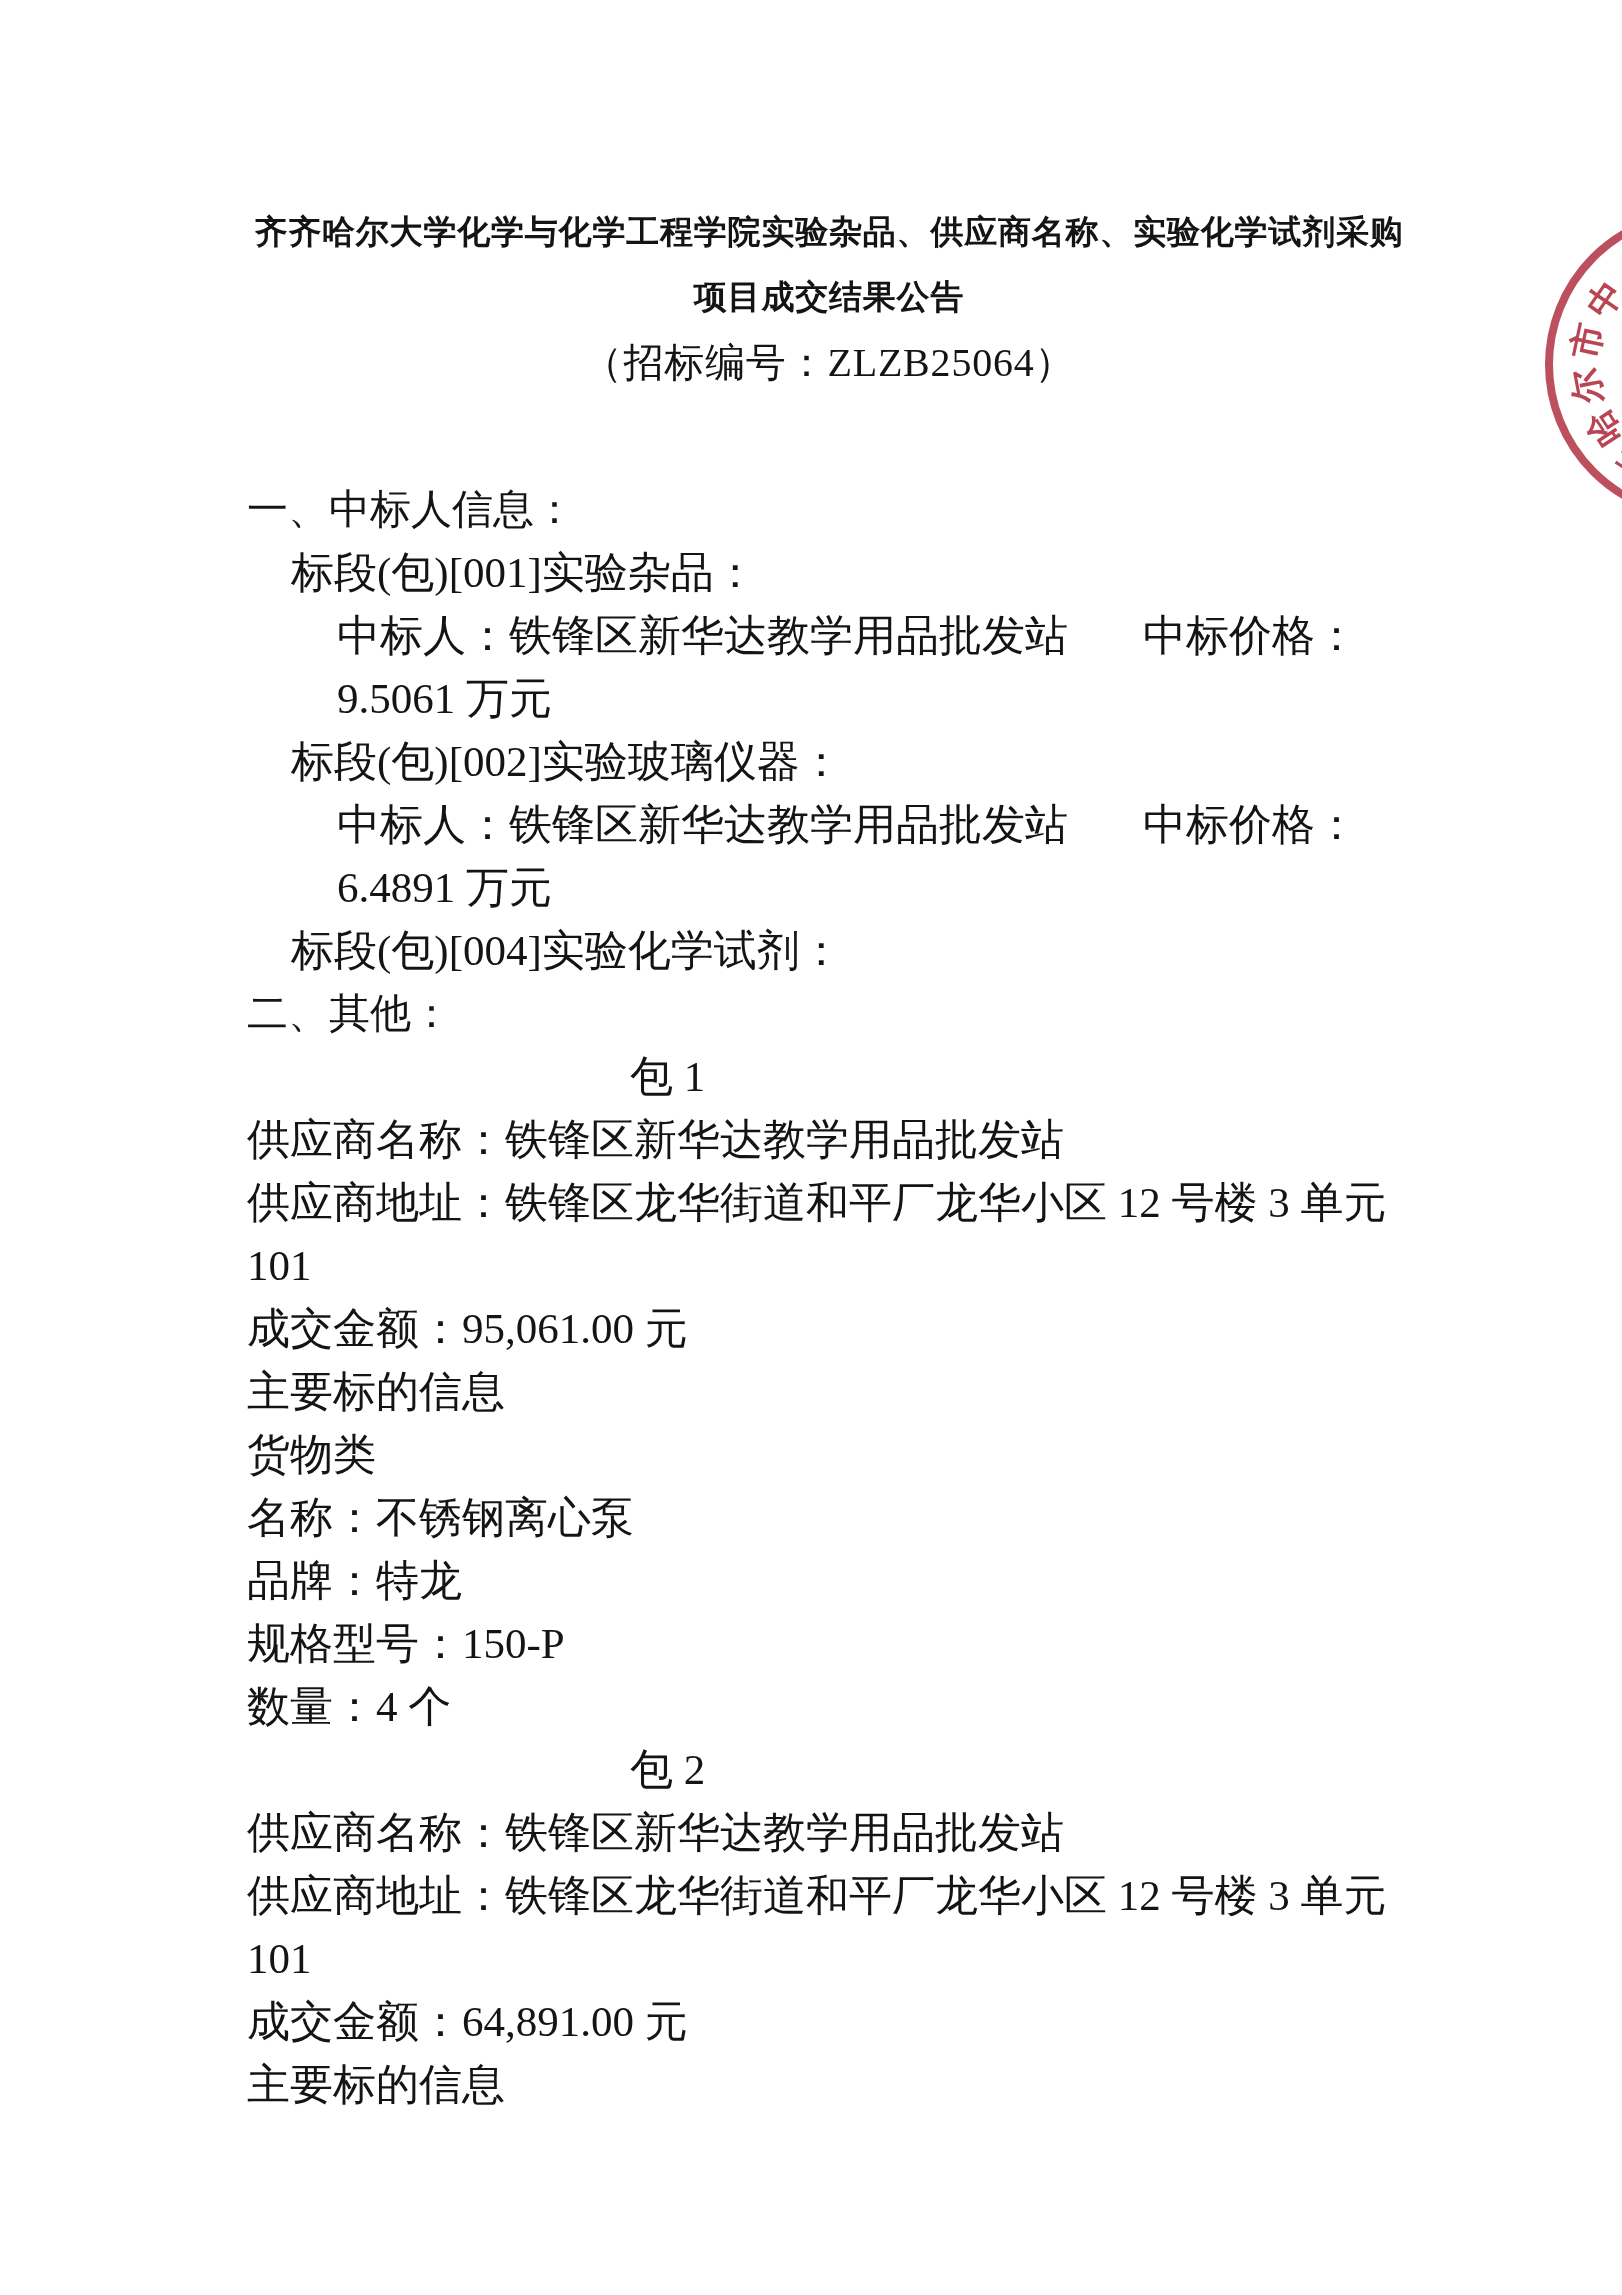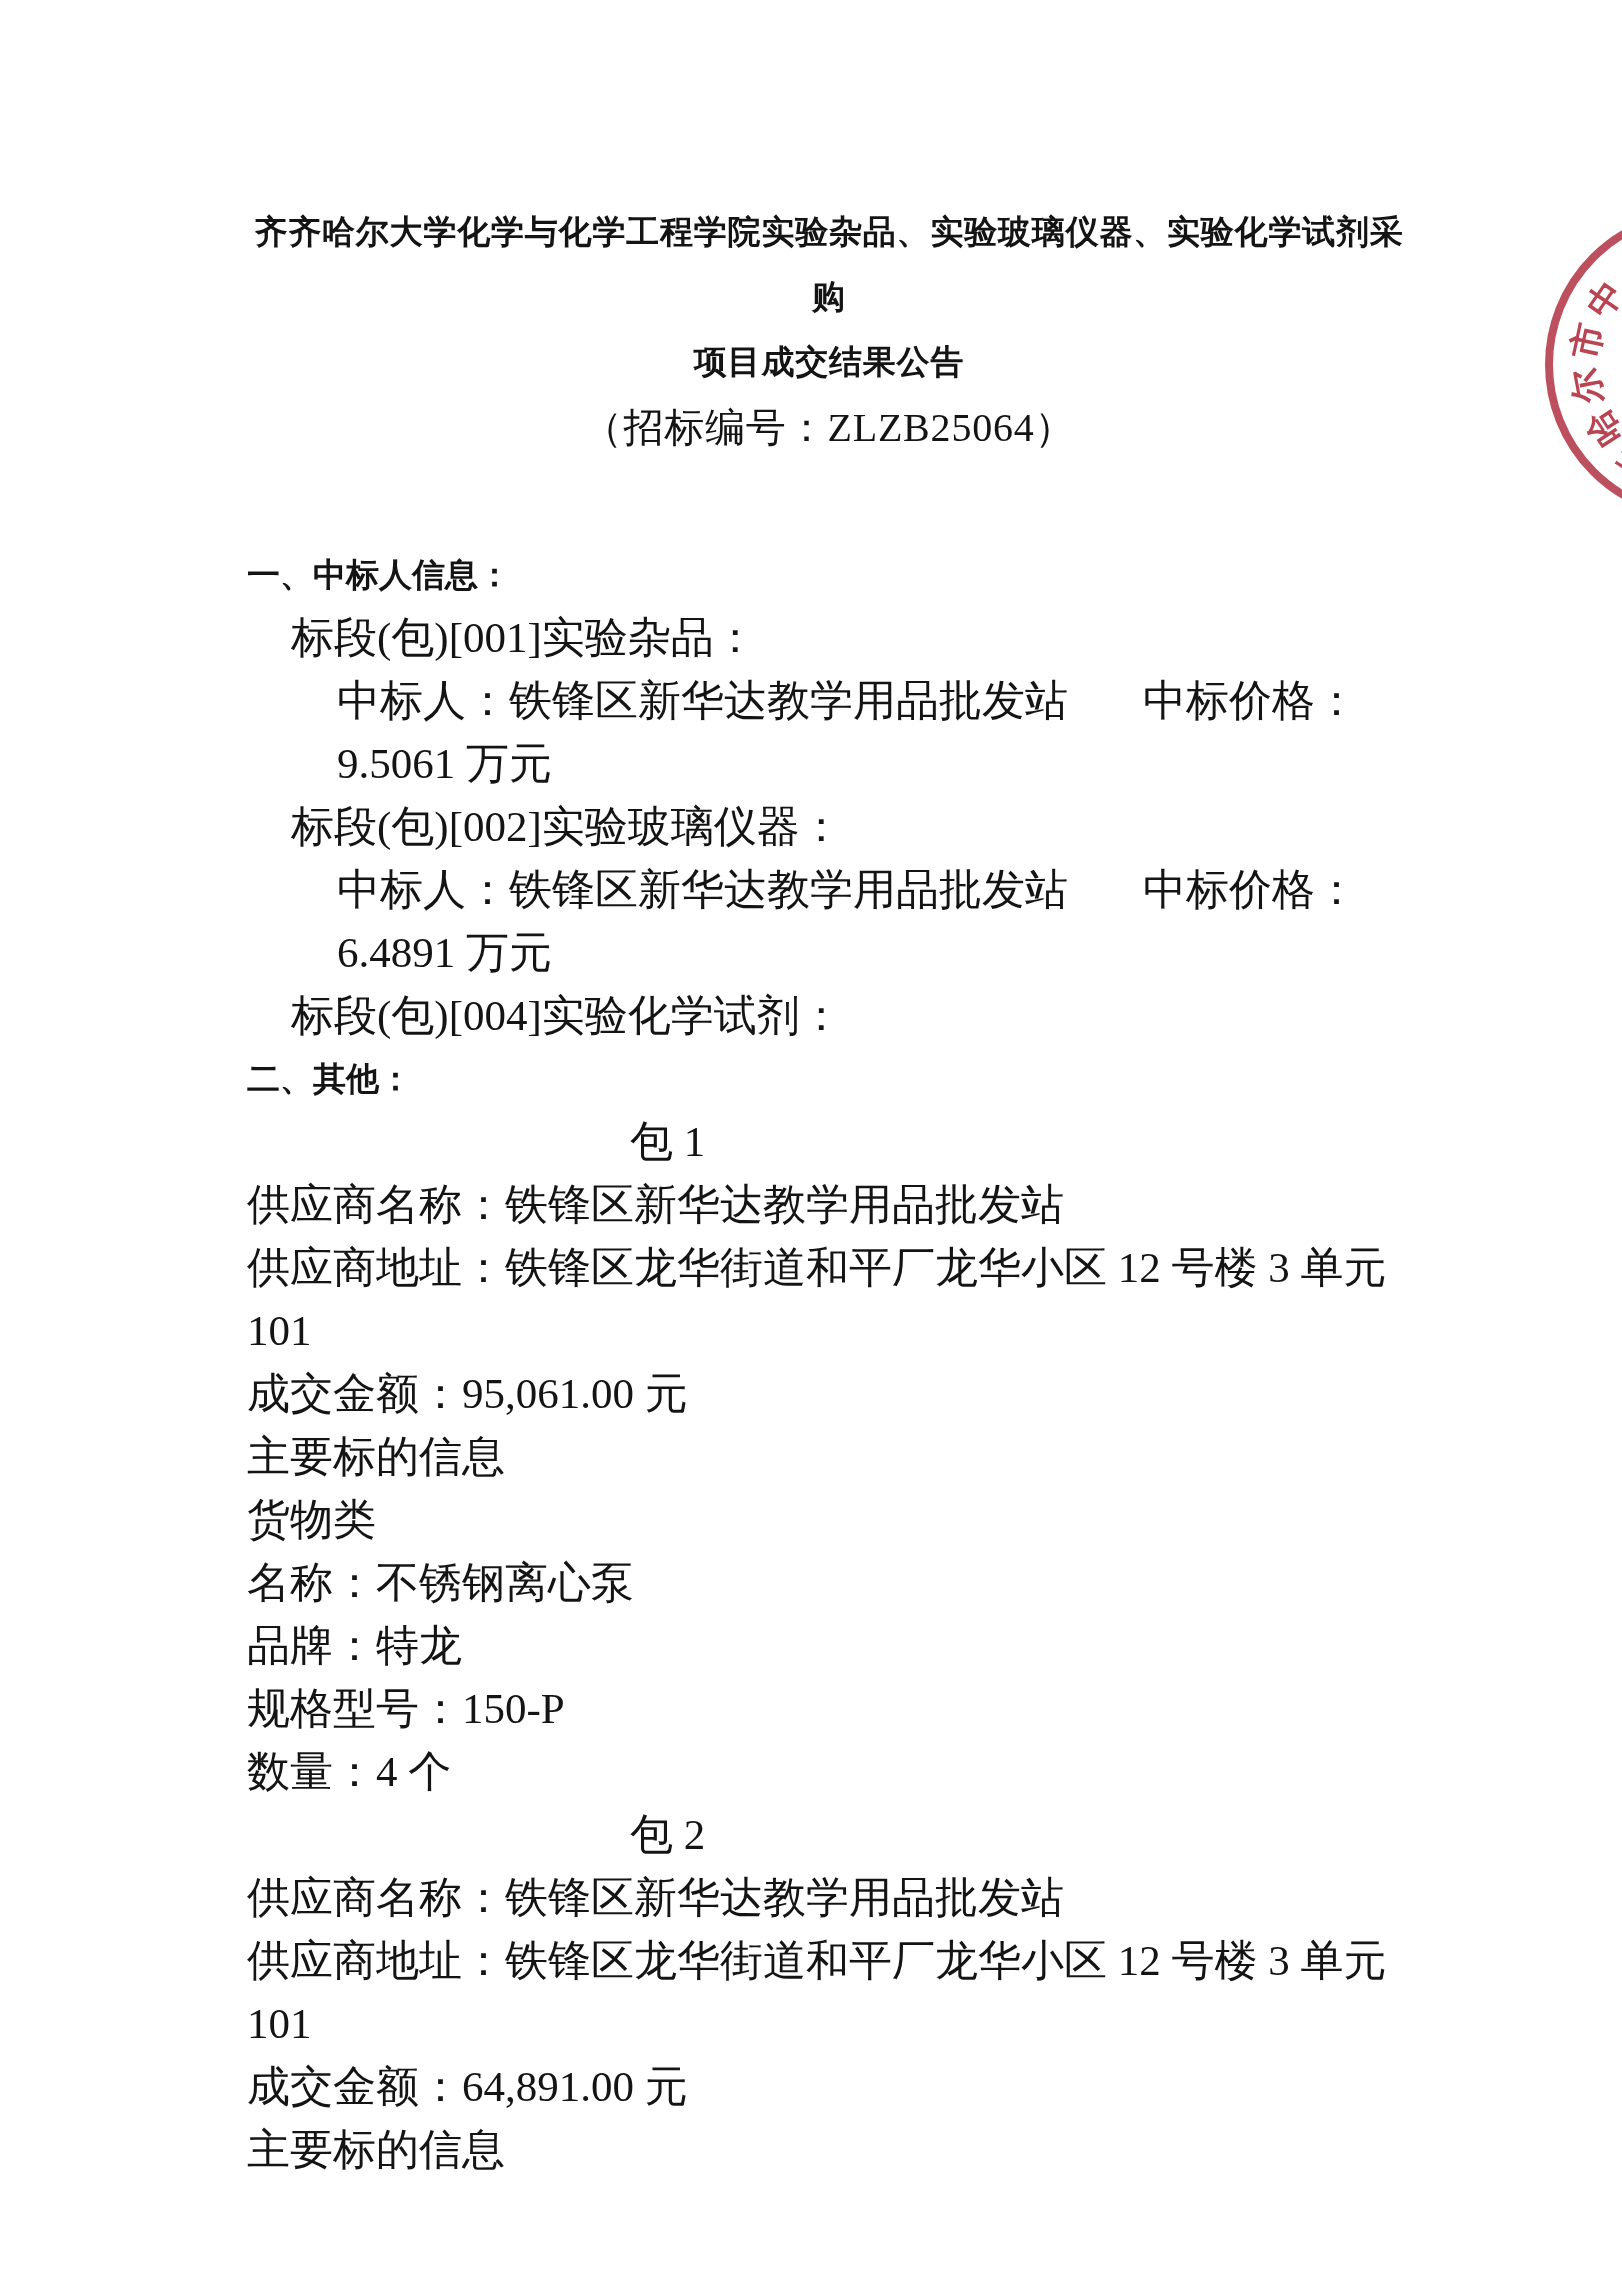--- a/index.html
+++ b/index.html
@@ -18,21 +18,21 @@
   .title-line{
     font-size:33px;font-weight:bold;letter-spacing:0.8px;
     line-height:65px;margin:0;
   }
   .subtitle-line{
     font-size:40px;font-weight:normal;letter-spacing:0.8px;
     line-height:65px;margin:0;
   }
   .h1{
     font-family:"Liberation Sans","DejaVu Sans",sans-serif;
-    font-weight:bold;font-size:33px;line-height:63px;margin:0;
+    font-weight:normal;font-size:41px;line-height:63px;margin:0;
   }
   .h1-first{margin-top:83px;}
   .indent1{padding-left:44px;}
   .indent2{padding-left:90px;}
   .line{font-size:43px;line-height:63px;margin:0;}
   .gap{display:inline-block;width:75px;}
   .pkg-title{padding-left:383px;}
   
   .stamp{
     position:absolute;left:1545px;top:209px;width:311px;height:311px;
@@ -61,21 +61,21 @@
     <span class="stamp-char" style="--a:-123deg">哈</span>
     <span class="stamp-char" style="--a:-100.5deg">尔</span>
     <span class="stamp-char" style="--a:-78deg">市</span>
     <span class="stamp-char" style="--a:-55.5deg">中</span>
     <span class="stamp-char" style="--a:-33deg">义</span>
   </div>
 
   <div class="content">
 
     <div class="title-block">
-      <p class="title-line">齐齐哈尔大学化学与化学工程学院实验杂品、实验玻璃仪器、实验化学试剂采购</p>
+      <p class="title-line">齐齐哈尔大学化学与化学工程学院实验杂品、供应商名称、实验化学试剂采购</p>
       <p class="title-line">项目成交结果公告</p>
       <p class="subtitle-line">（招标编号：ZLZB25064）</p>
     </div>
 
     <p class="h1 h1-first">一、中标人信息：</p>
 
     <p class="line indent1">标段(包)[001]实验杂品：</p>
     <p class="line indent2"><span>中标人：铁锋区新华达教学用品批发站</span><span class="gap"></span><span>中标价格：9.5061 万元</span></p>
 
     <p class="line indent1">标段(包)[002]实验玻璃仪器：</p>

